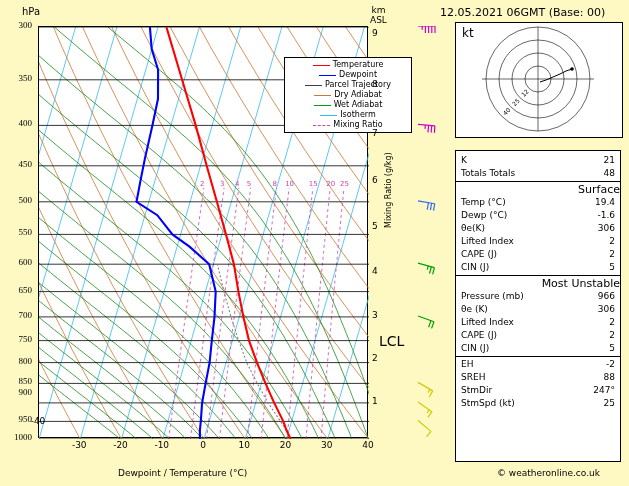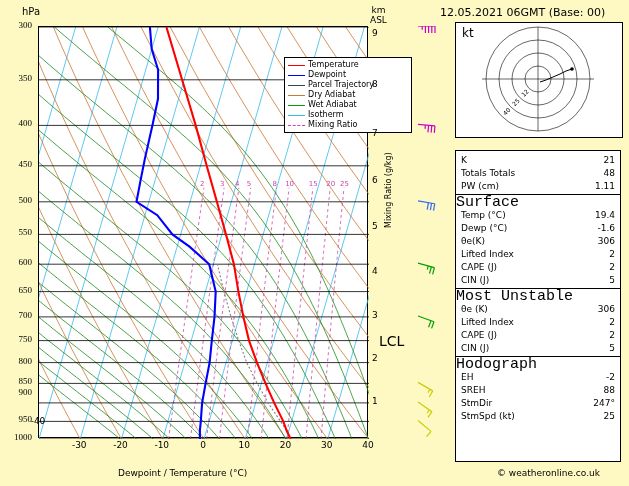--- a/index.html
+++ b/index.html
@@ -24,33 +24,33 @@
   .ylab{font-size:9px;text-align:right;width:30px;font-family:Liberation Serif, serif;}
   .xlab{font-size:9px;text-align:center;width:30px;}
   .kmlab{font-size:9px;}
 
   
   #mixlab{left:384px;top:228px;font-size:8px;transform:rotate(-90deg);transform-origin:left top;white-space:nowrap;}
   #lcllab{left:379px;top:333px;font-size:14px;}
 
   
   #legend{left:245px;top:30px;width:120px;background:#fff;border:1px solid #000;padding:2px 3px;}
-  .legrow{display:flex;align-items:center;height:10px;}
+  .legrow{display:flex;align-items:center;height:10px;justify-content:center;}
   .legline{width:17px;height:0;border-top:1.6px solid #000;margin-right:3px;}
   .legtxt{font-size:8px;line-height:10px;}
 
   
   #hodo{left:455px;top:22px;width:166px;height:114px;border:1px solid #000;background:#fff;}
   #hodosvg{position:absolute;left:0;top:0;}
   #hodokt{left:462px;top:26px;font-size:12px;}
 
   
   #info{left:455px;top:150px;width:166px;height:312px;border:1px solid #000;background:#fff;box-sizing:border-box;}
   .irow{display:flex;justify-content:space-between;font-size:9px;line-height:13px;padding:0 5px;}
-  .ihdr{font-size:15px;line-height:13px;text-align:left;font-weight:normal;font-family:Liberation Mono, monospace;}
+  .ihdr{font-size:11px;line-height:13px;text-align:right;font-weight:normal;}
   .sep{border-top:1px solid #000;margin:1px 0;}
 
   
   #foot{left:497px;top:468px;font-size:9px;}
   #xaxtitle{left:118px;top:468px;font-size:9px;}
 
   
   #barbs{left:396px;top:26px;width:46px;height:412px;}
 </style>
 </head>
@@ -342,24 +342,20 @@
   <div class="abs" id="info">
     <div style="height:3px"></div>
     <div class="irow">
       <span>K</span>
       <span>21</span>
     </div>
     <div class="irow">
       <span>Totals Totals</span>
       <span>48</span>
     </div>
-    <div class="irow">
-      <span>PW (cm)</span>
-      <span>1.11</span>
-    </div>
     <div class="sep"></div>
     <div class="ihdr">Surface</div>
     <div class="irow">
       <span>Temp (°C)</span>
       <span>19.4</span>
     </div>
     <div class="irow">
       <span>Dewp (°C)</span>
       <span>-1.6</span>
     </div>
@@ -375,37 +371,40 @@
       <span>CAPE (J)</span>
       <span>2</span>
     </div>
     <div class="irow">
       <span>CIN (J)</span>
       <span>5</span>
     </div>
     <div class="sep"></div>
     <div class="ihdr">Most Unstable</div>
     <div class="irow">
+      <span>Pressure (mb)</span>
+      <span>966</span>
+    </div>
+    <div class="irow">
       <span>θe (K)</span>
       <span>306</span>
     </div>
     <div class="irow">
       <span>Lifted Index</span>
       <span>2</span>
     </div>
     <div class="irow">
       <span>CAPE (J)</span>
       <span>2</span>
     </div>
     <div class="irow">
       <span>CIN (J)</span>
       <span>5</span>
     </div>
     <div class="sep"></div>
-    <div class="ihdr">Hodograph</div>
     <div class="irow">
       <span>EH</span>
       <span>-2</span>
     </div>
     <div class="irow">
       <span>SREH</span>
       <span>88</span>
     </div>
     <div class="irow">
       <span>StmDir</span>

